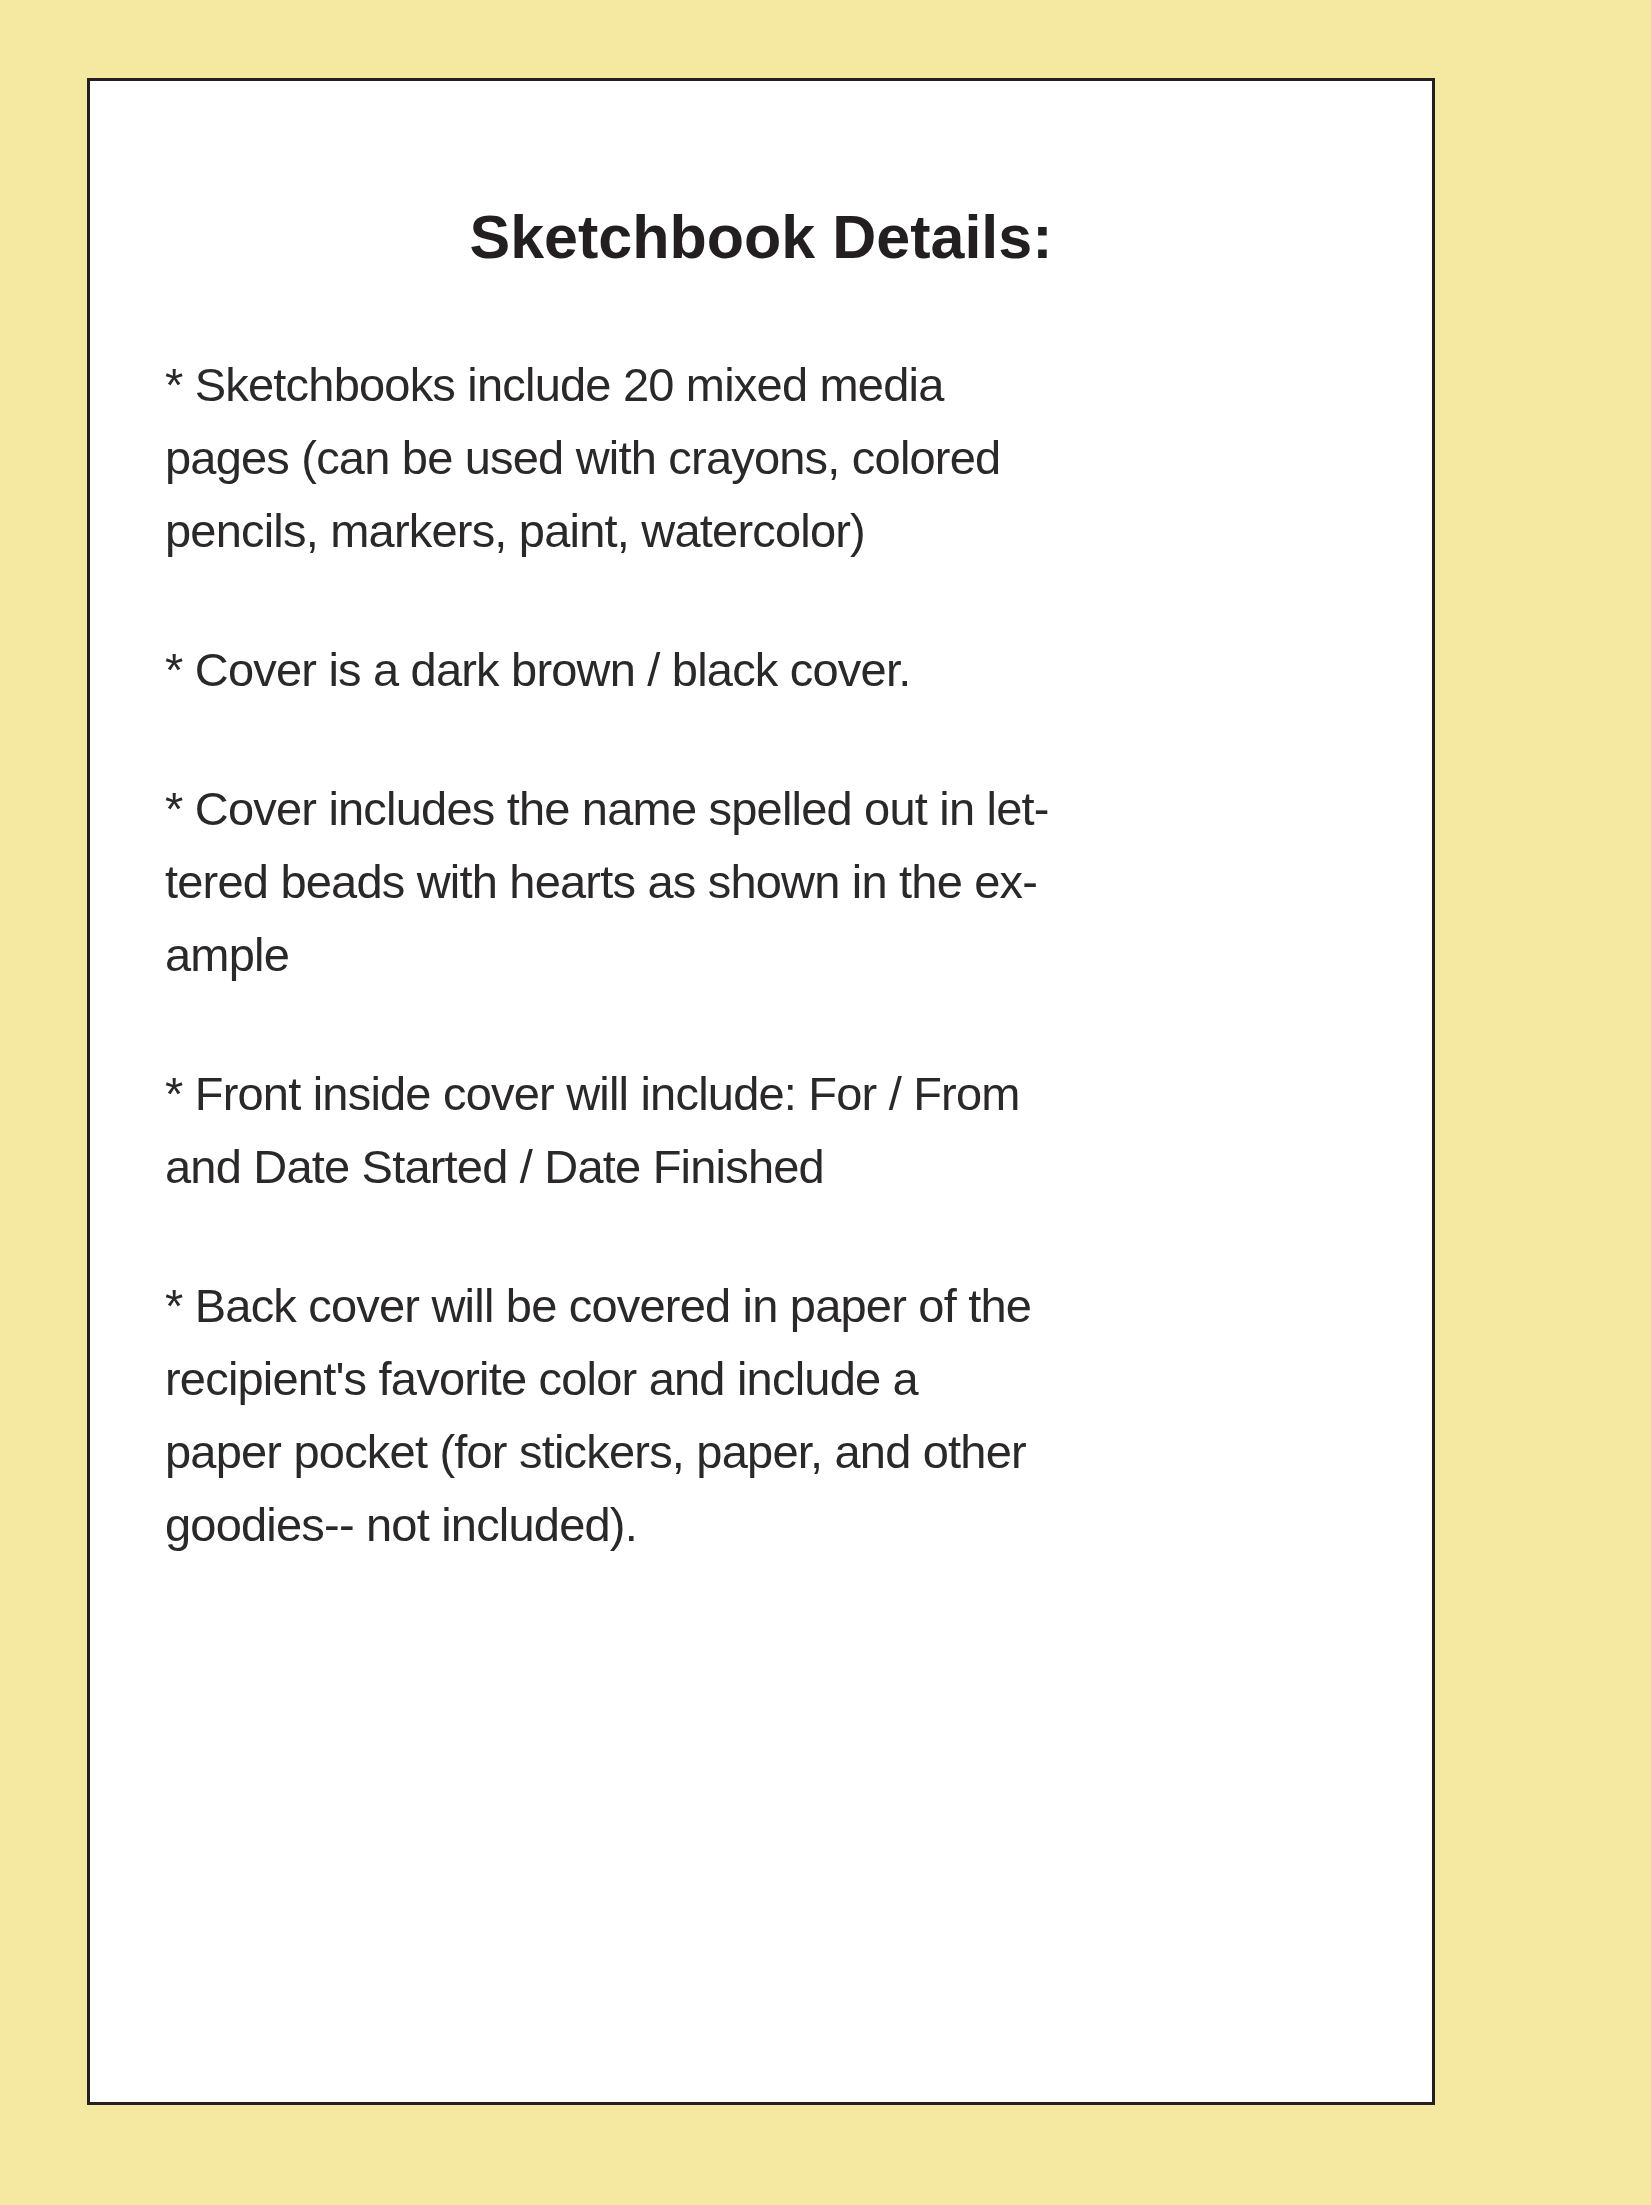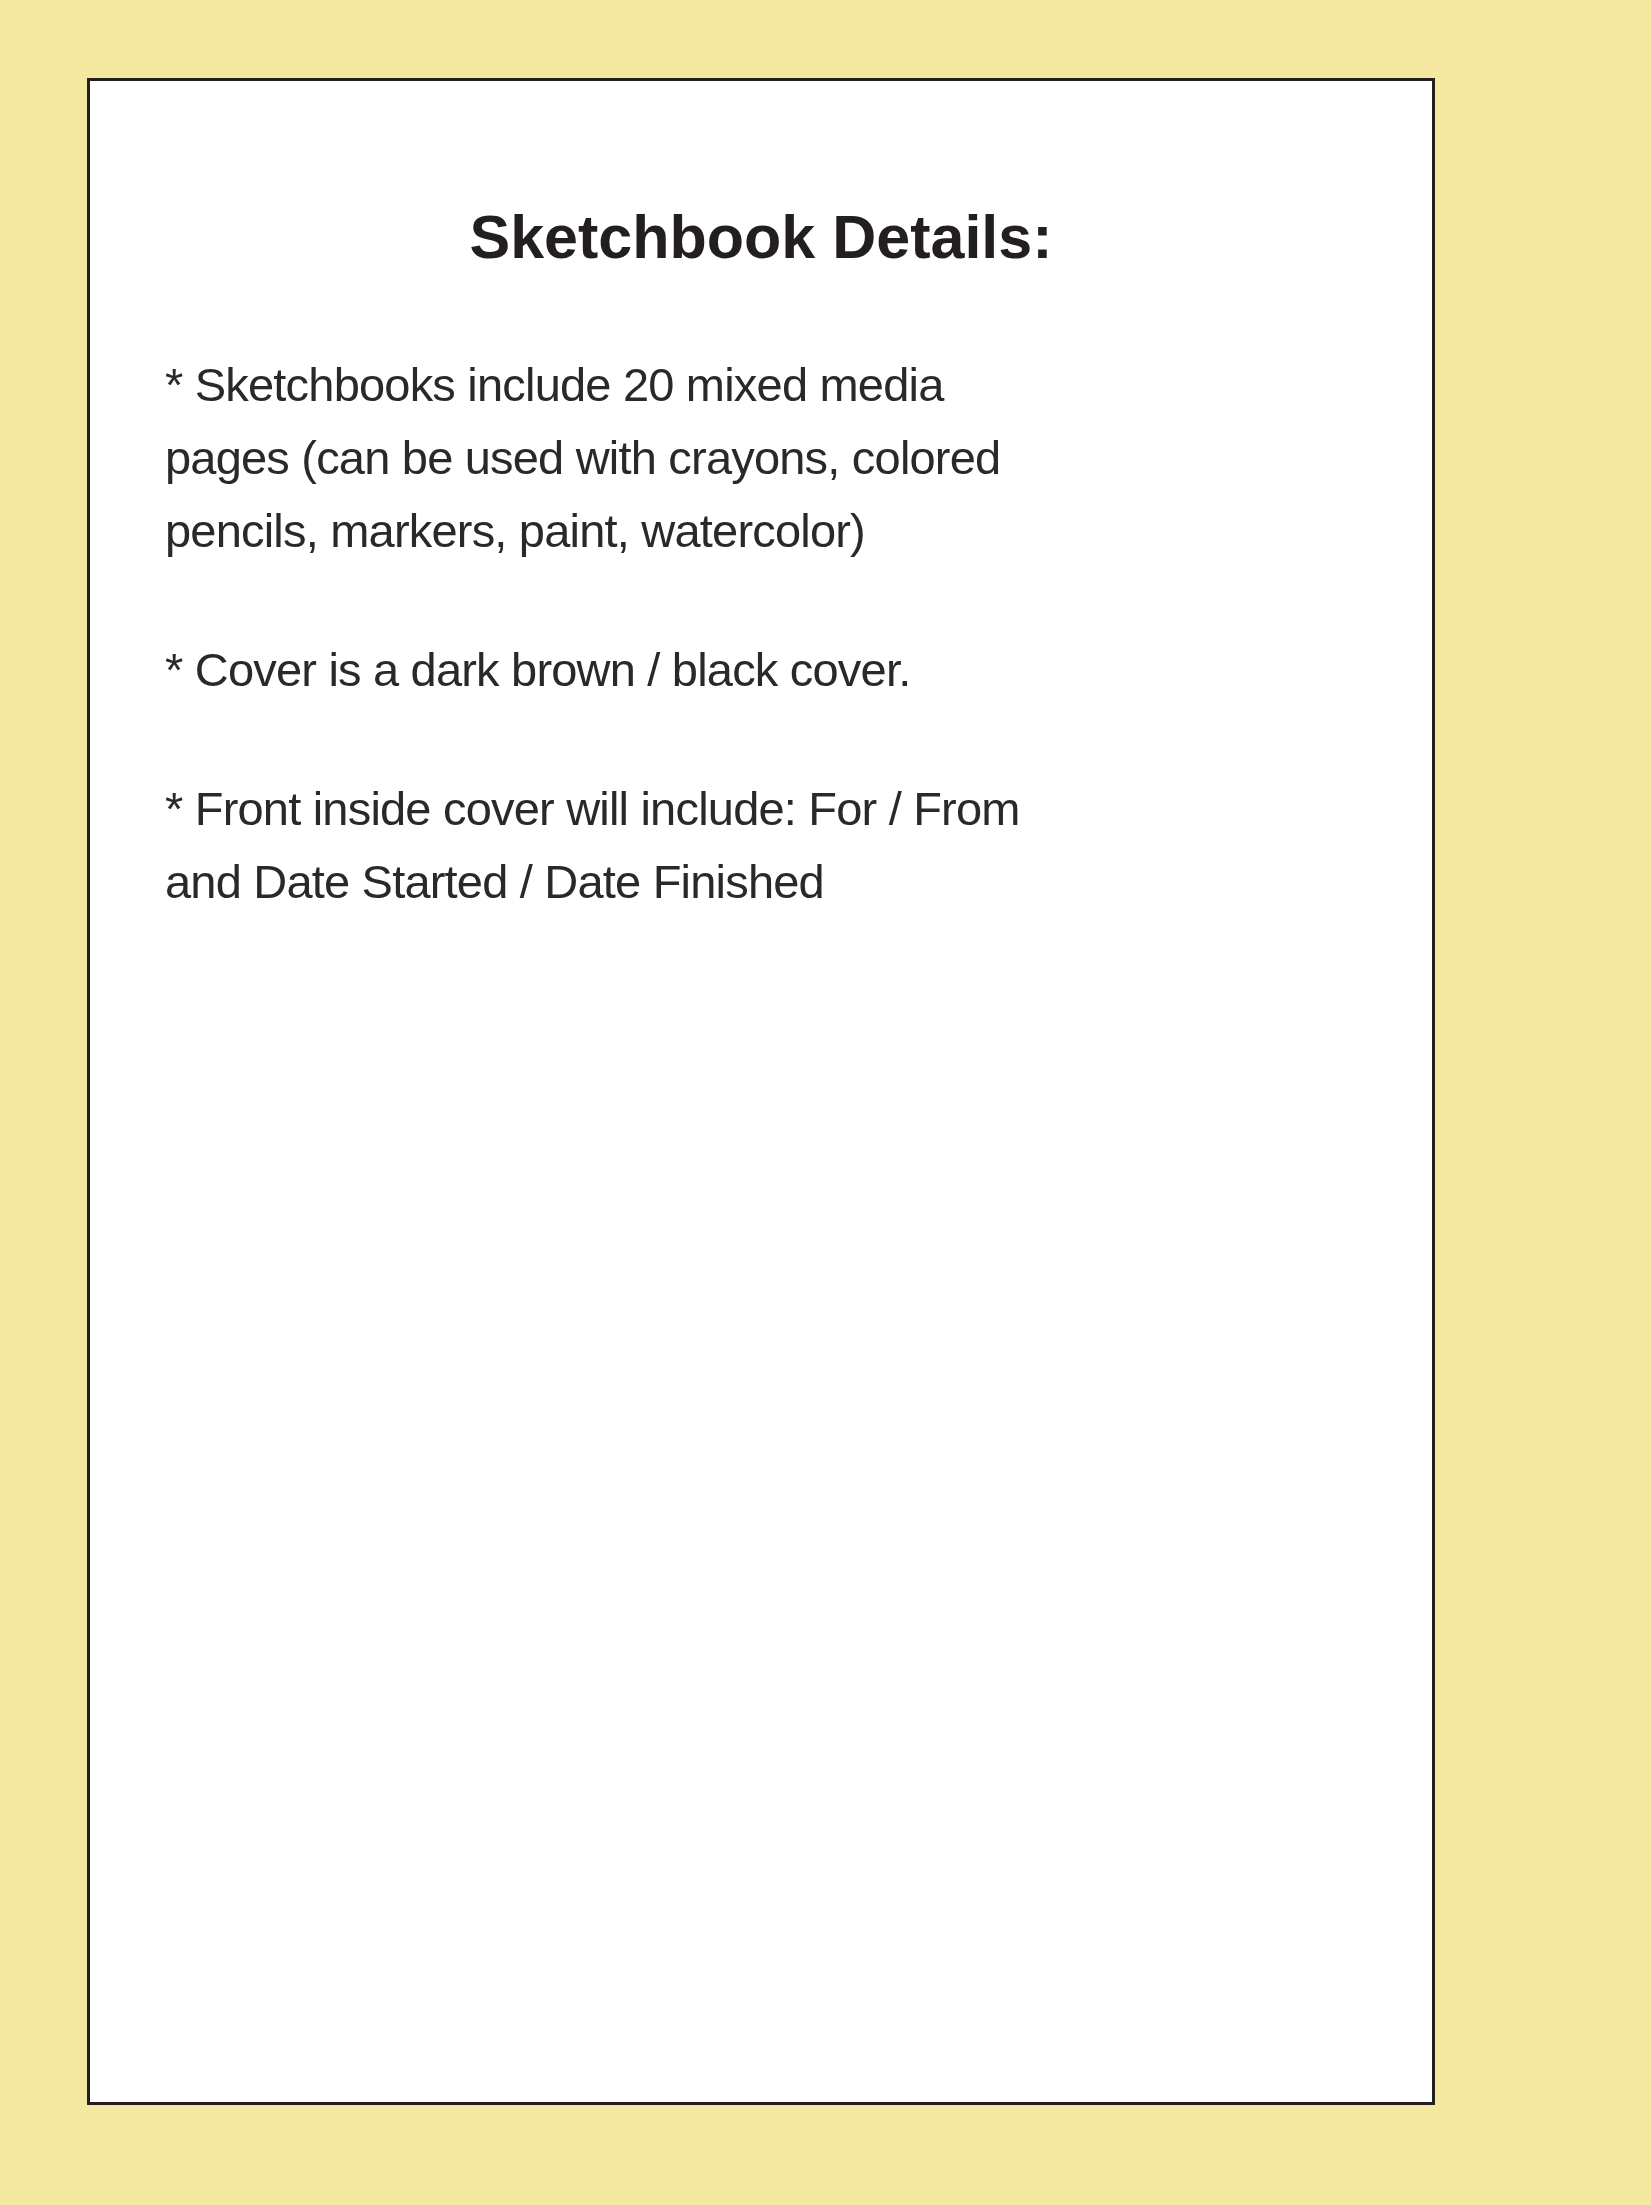--- a/index.html
+++ b/index.html
@@ -50,18 +50,25 @@
 <body>
 
 <div class="bg">
   <div class="card">
     <h1>Sketchbook Details:</h1>
     <div class="content">
       <p>* Sketchbooks include 20 mixed media
 pages (can be used with crayons, colored
 pencils, markers, paint, watercolor)</p>
       <p>* Cover is a dark brown / black cover.</p>
+      <p>* Cover includes the name spelled out in let-
+tered beads with hearts as shown in the ex-
+ample</p>
       <p>* Front inside cover will include: For / From
 and Date Started / Date Finished</p>
+      <p>* Back cover will be covered in paper of the
+recipient's favorite color and include a
+paper pocket (for stickers, paper, and other
+goodies-- not included).</p>
     </div>
   </div>
 </div>
 
 
 </body></html>

